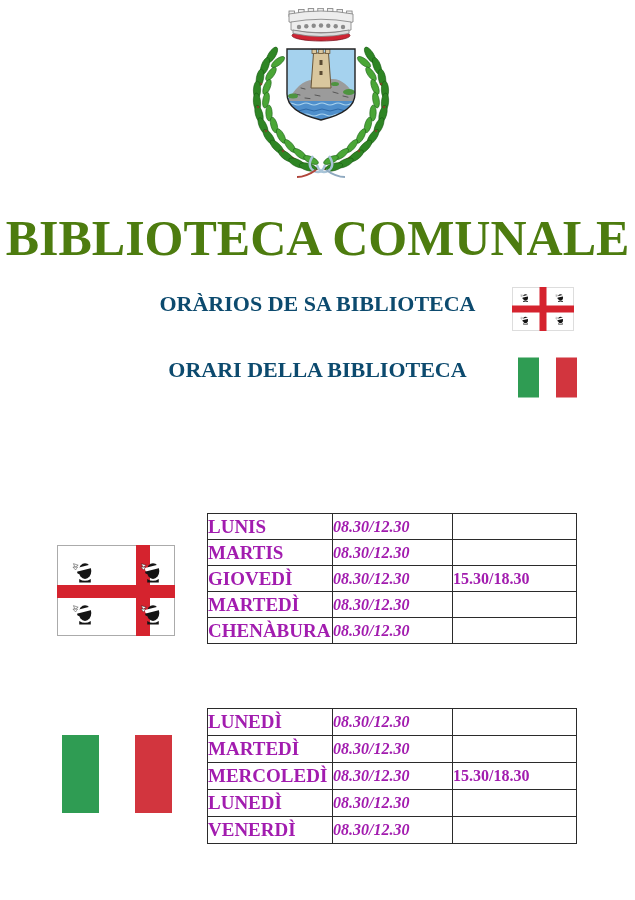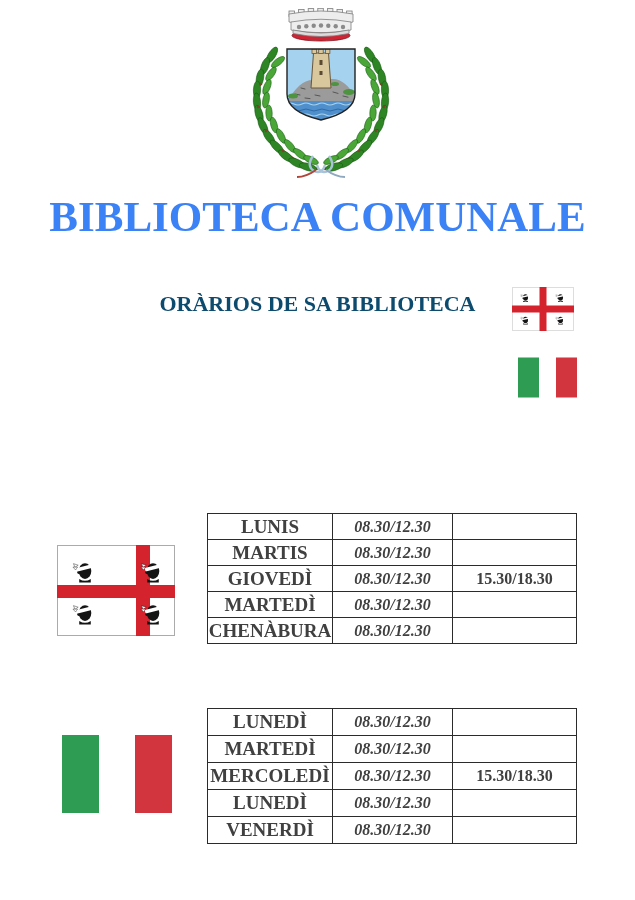--- a/index.html
+++ b/index.html
@@ -2,41 +2,41 @@
 <html style="--sardinian-red: #d5232e; --italian-green: #2f9c53; --italian-red: #d2353e; --table-border: #2b2b2b;"><head>
 <meta charset="utf-8">
 <style>
   html,body{margin:0;padding:0;background:#ffffff;}
   .page{
     position:relative;width:635px;height:900px;background:#ffffff;overflow:hidden;
     font-family:"Liberation Serif","DejaVu Serif",serif;color:#111;
   }
   .coa{position:absolute;left:245px;top:8px;width:152px;height:170px;}
   .title{
-    position:absolute;top:192px;left:0;width:100%;margin:0;
-    text-align:center;font-size:43px;font-weight:bold;color:#3b82f6;white-space:nowrap;
+    position:absolute;top:209px;left:0;width:100%;margin:0;
+    text-align:center;font-size:50px;font-weight:bold;color:#4d7c0f;white-space:nowrap;
   }
   .subtitle{
     position:absolute;left:0;width:100%;margin:0;text-align:center;
     font-size:22px;font-weight:bold;color:#0c4a6e;white-space:nowrap;
   }
   .subtitle.s1{top:291px;}
   .subtitle.s2{top:357px;}
   .flag-sar-small{position:absolute;left:512px;top:287px;width:62px;height:44px;}
   .flag-ita-small{position:absolute;left:518px;top:357px;width:59px;height:41px;}
   .flag-sar-big{position:absolute;left:57px;top:545px;width:118px;height:91px;}
   .flag-ita-big{position:absolute;left:62px;top:735px;width:110px;height:78px;}
   table.hours{
     position:absolute;border-collapse:collapse;table-layout:fixed;
     width:369px;background:#fff;
   }
   table.hours td{
     border:1px solid var(--table-border,#2b2b2b);
-    text-align:center;vertical-align:middle;padding:0;
-    font-weight:bold;color:#404040;white-space:nowrap;overflow:hidden;
+    vertical-align:middle;padding:0;
+    font-weight:bold;color:#a21caf;white-space:nowrap;overflow:hidden;
   }
   table.hours td.c0{width:125px;font-size:19px;}
   table.hours td.c1{width:120px;font-size:16px;font-style:italic;}
   table.hours td.c2{width:124px;font-size:16px;}
   .t1{left:207px;top:513px;}
   .t2{left:207px;top:708px;padding-left:12px;}
   .t1 tr{height:26px;}
   .t2 tr{height:27px;}
   .sar-red{fill:#d5232e;}
 </style>
@@ -170,20 +170,21 @@
     </defs>
     <rect x="0.5" y="0.5" width="61" height="43" fill="#ffffff" stroke="#dddddd"></rect>
     <rect x="27.5" y="0" width="7" height="44" class="sar-red" style="fill:var(--sardinian-red,#d5232e)"></rect>
     <rect x="0" y="18.5" width="62" height="7" class="sar-red" style="fill:var(--sardinian-red,#d5232e)"></rect>
     <use href="#moor" xlink:href="#moor" transform="translate(13.5,10.5) scale(0.42)"></use>
     <use href="#moor" xlink:href="#moor" transform="translate(48.5,10.5) scale(0.42)"></use>
     <use href="#moor" xlink:href="#moor" transform="translate(13.5,33) scale(0.42)"></use>
     <use href="#moor" xlink:href="#moor" transform="translate(48.5,33) scale(0.42)"></use>
   </svg>
 
+  <p class="subtitle s2">ORARI DELLA BIBLIOTECA</p>
   <svg class="flag-ita-small" viewBox="0 0 59 40" aria-hidden="true">
     <rect x="0" y="0" width="21" height="40" style="fill:var(--italian-green,#2f9c53)"></rect>
     <rect x="21" y="0" width="17" height="40" fill="#ffffff"></rect>
     <rect x="38" y="0" width="21" height="40" style="fill:var(--italian-red,#d2353e)"></rect>
   </svg>
 
   <svg class="flag-sar-big" viewBox="0 0 118 91" aria-hidden="true">
     <rect x="0.5" y="0.5" width="117" height="90" fill="#ffffff" stroke="#ababab"></rect>
     <rect x="79" y="0" width="14" height="91" style="fill:var(--sardinian-red,#d5232e)"></rect>
     <rect x="0" y="40" width="118" height="13" style="fill:var(--sardinian-red,#d5232e)"></rect>

